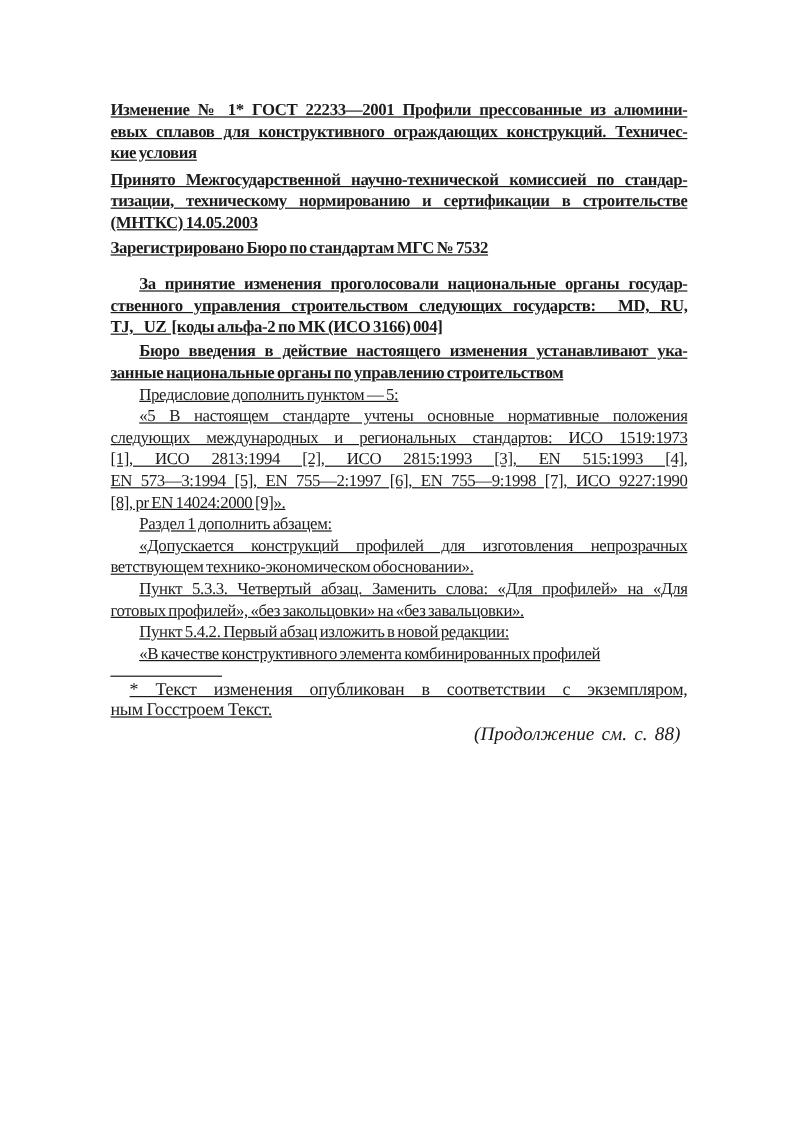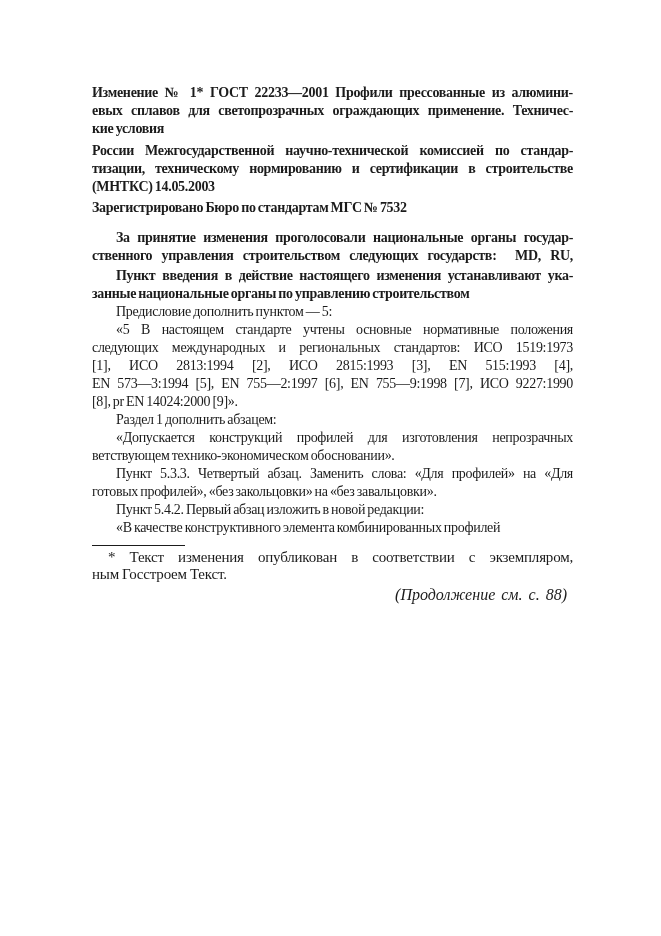--- a/index.html
+++ b/index.html
@@ -11,21 +11,21 @@
     font-family: "Liberation Serif", serif;
     color: #1b1b1b;
     overflow: hidden;
   }
   .content {
     position: absolute;
     left: 92px;
     top: 84px;
     width: 481px;
   }
-  .para { margin: 0; padding: 0; }
+  .para { margin: 0; padding: 0; text-decoration: underline; }
   .line {
     font-size: 14px;
     line-height: 18px;
     height: 18px;
     overflow: hidden;
     letter-spacing: -0.3px;
     word-spacing: -1px;
   }
   .line.just { text-align: justify; text-align-last: justify; }
   .line.last { text-align: left; text-align-last: left; }
@@ -63,37 +63,38 @@
   }
 </style>
 </head>
 <body>
 
 <div class="page">
   <div class="content">
     <div>
         <div class="para p-amendment-title bold">
           <div class="line just">Изменение № 1* ГОСТ 22233—2001 Профили прессованные из алюмини-</div>
-          <div class="line just">евых сплавов для светопрозрачных ограждающих применение. Техничес-</div>
+          <div class="line just">евых сплавов для конструктивного ограждающих конструкций. Техничес-</div>
           <div class="line last">кие условия</div>
         </div>
         <div class="para p-adopted-by bold">
-          <div class="line just">России Межгосударственной научно-технической комиссией по стандар-</div>
+          <div class="line just">Принято Межгосударственной научно-технической комиссией по стандар-</div>
           <div class="line just">тизации, техническому нормированию и сертификации в строительстве</div>
           <div class="line last">(МНТКС) 14.05.2003</div>
         </div>
         <div class="para p-registered bold">
           <div class="line last">Зарегистрировано Бюро по стандартам МГС № 7532</div>
         </div>
         <div class="para p-voted-for bold">
           <div class="line just first">За принятие изменения проголосовали национальные органы государ-</div>
           <div class="line just">ственного управления строительством следующих государств:&nbsp; MD, RU,</div>
+          <div class="line last">TJ,&nbsp;&nbsp;&nbsp; UZ&nbsp; [коды альфа-2 по МК (ИСО 3166) 004]</div>
         </div>
         <div class="para p-effective-date bold">
-          <div class="line just first">Пункт введения в действие настоящего изменения устанавливают ука-</div>
+          <div class="line just first">Бюро введения в действие настоящего изменения устанавливают ука-</div>
           <div class="line last">занные национальные органы по управлению строительством</div>
         </div>
         <div class="para p-foreword-heading-change">
           <div class="line last first">Предисловие дополнить пунктом — 5:</div>
         </div>
         <div class="para p-foreword-item5">
           <div class="line just first">«5 В настоящем стандарте учтены основные нормативные положения</div>
           <div class="line just">следующих международных и региональных стандартов: ИСО 1519:1973</div>
           <div class="line just">[1], ИСО 2813:1994 [2], ИСО 2815:1993 [3], EN 515:1993 [4],</div>
           <div class="line just">EN 573—3:1994 [5], EN 755—2:1997 [6], EN 755—9:1998 [7], ИСО 9227:1990</div>

